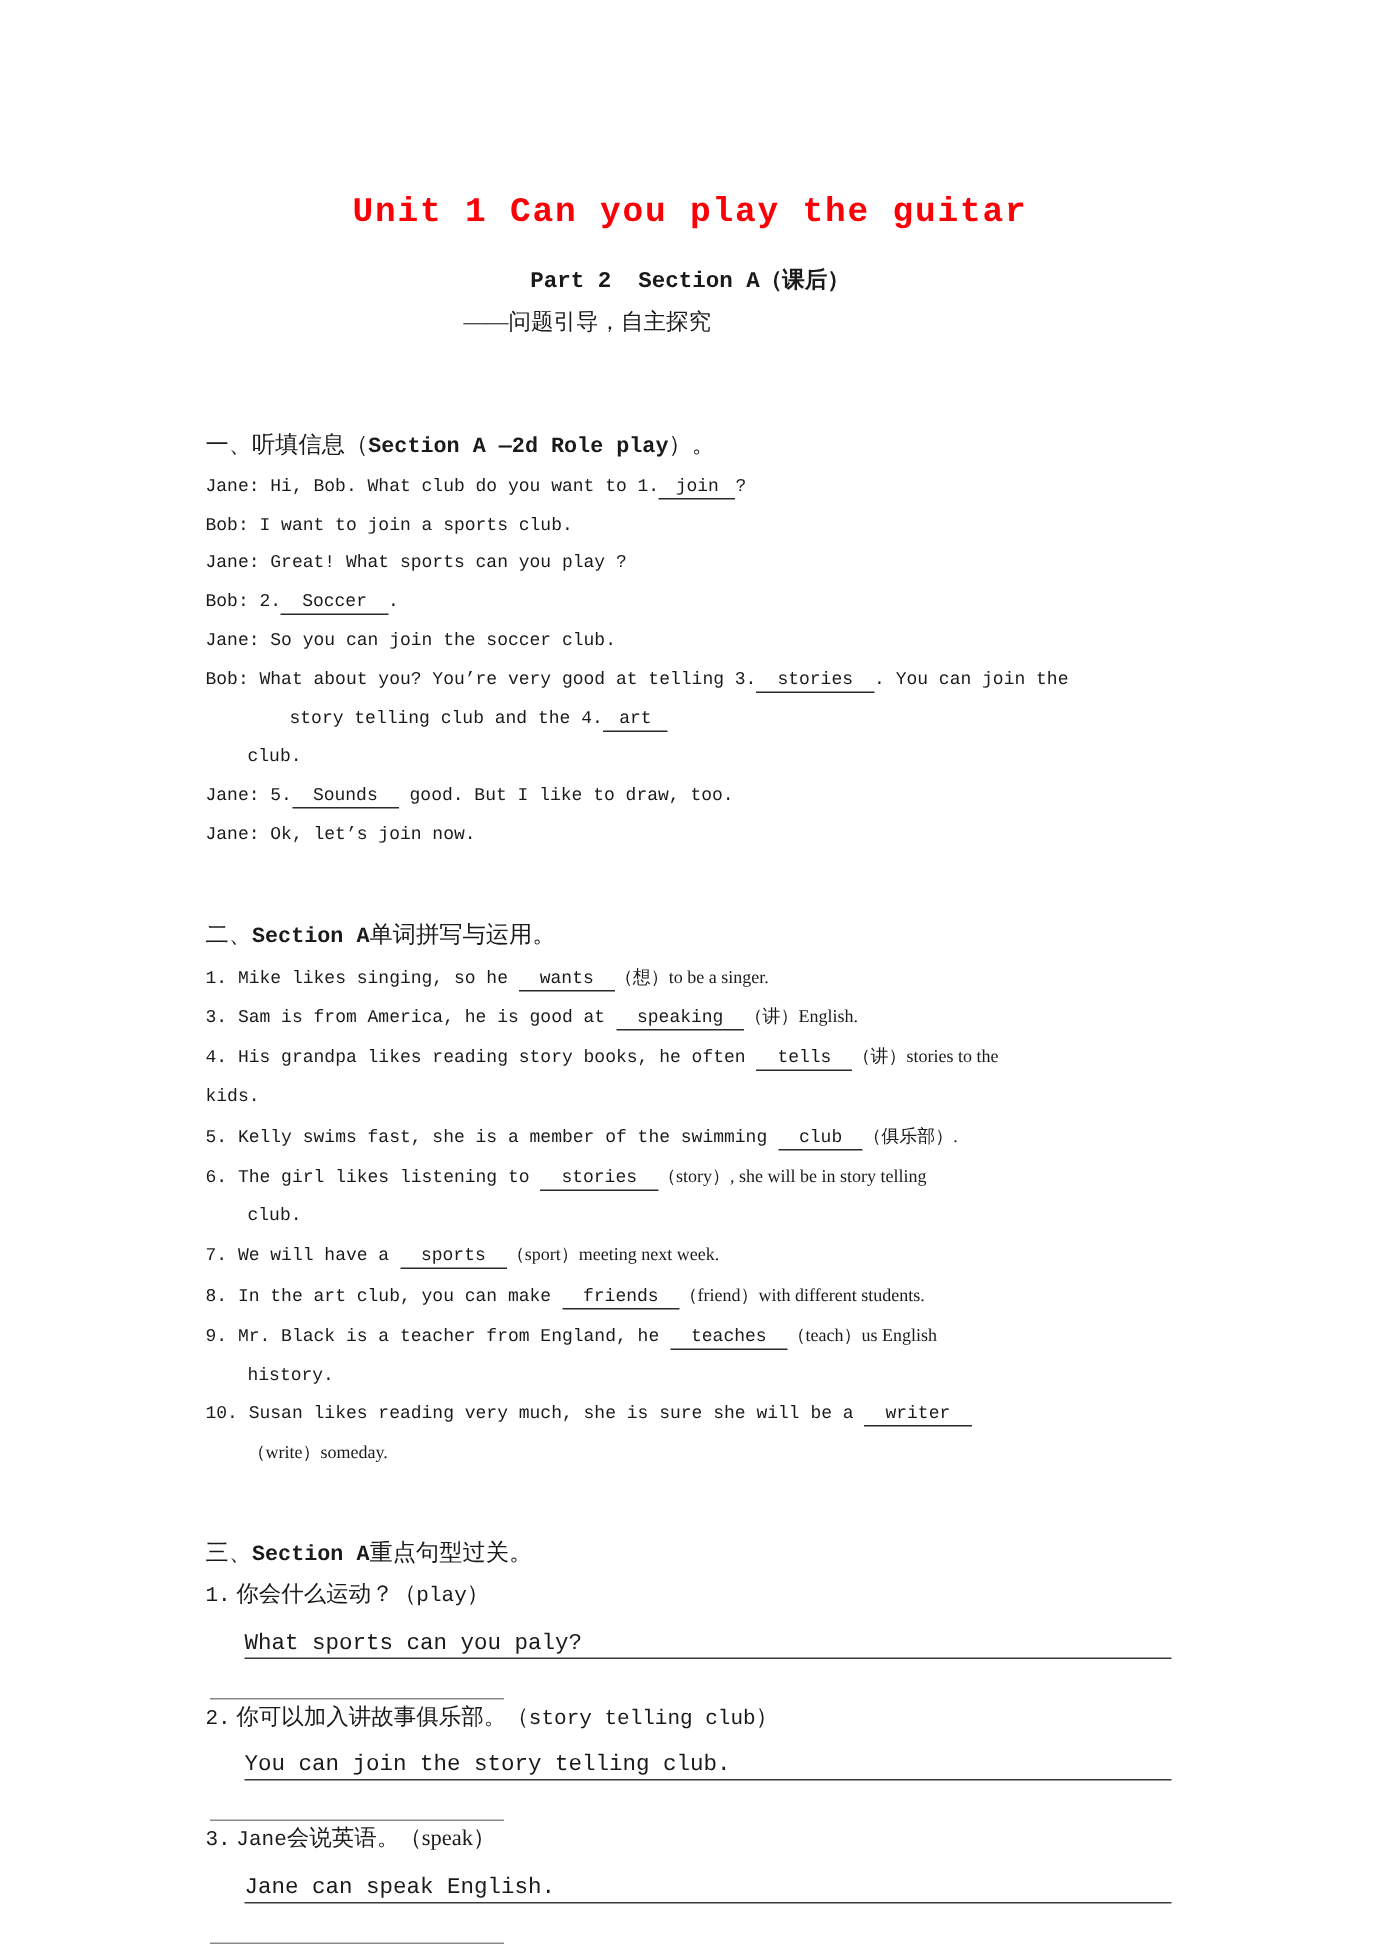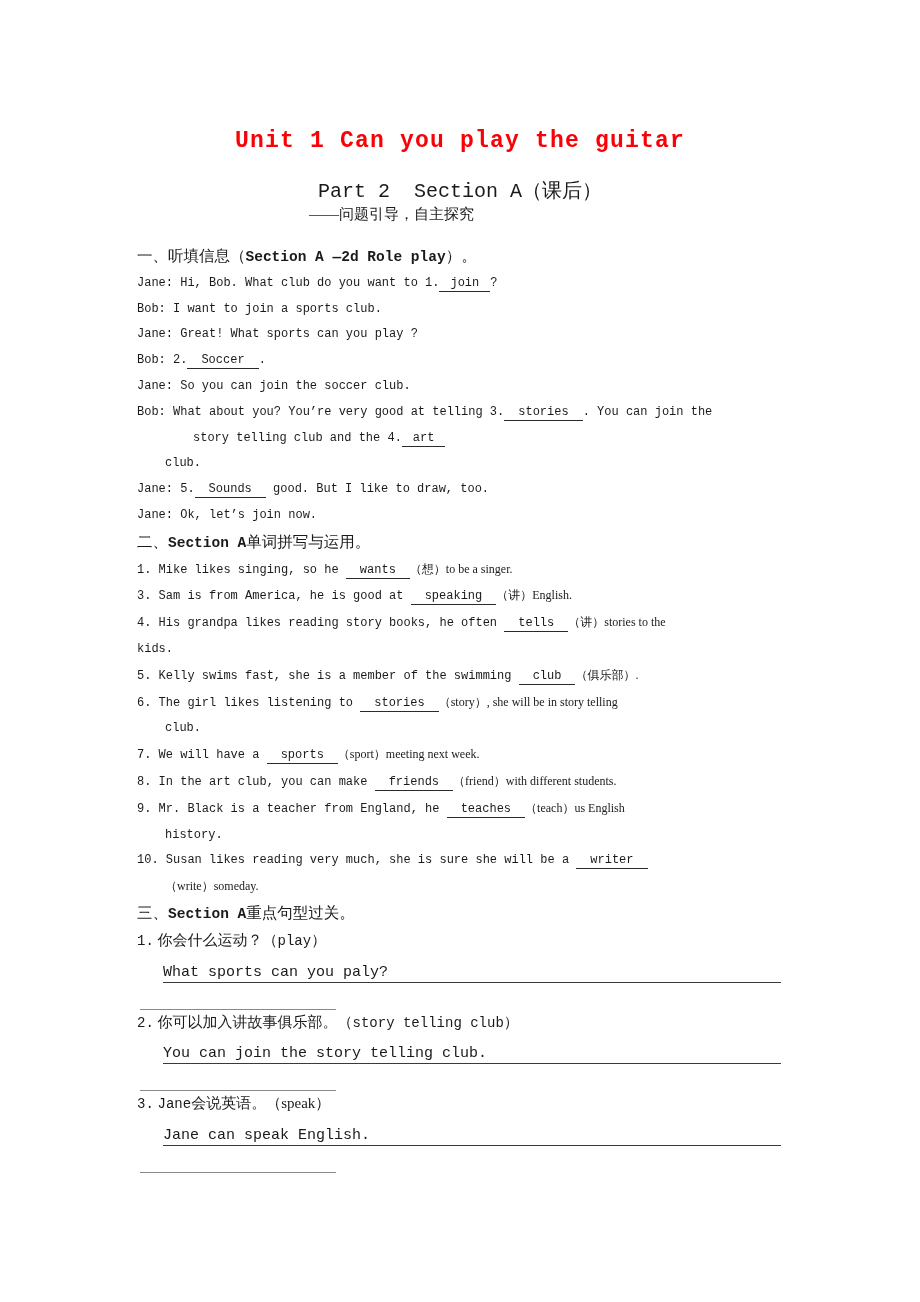--- a/index.html
+++ b/index.html
@@ -34,22 +34,22 @@
     letter-spacing: 1.2px;
     font-weight: bold;
     white-space: pre;
   }
   .subtitle-1 {
     position: absolute;
     left: 0;
     top: 177px;
     width: 920px;
     text-align: center;
-    font-size: 20px;
-    font-weight: normal;
+    font-size: 15px;
+    font-weight: bold;
     white-space: pre;
   }
   .subtitle-2 {
     position: absolute;
     left: 0;
     top: 205px;
     width: 783px;
     text-align: center;
     font-size: 15px;
     font-family: "Liberation Serif", "DejaVu Serif", serif;
@@ -62,20 +62,21 @@
     left: 137px;
     top: 243px;
     width: 672px;
   }
 
   .sec-head {
     font-size: 15.5px;
     line-height: 25.8px;
     white-space: pre;
     font-family: "Liberation Serif", "DejaVu Serif", serif;
+    margin-top: 41px;
   }
   .sec-head .en {
     font-family: "Liberation Mono", "DejaVu Sans Mono", monospace;
     font-weight: bold;
     font-size: 14.5px;
   }
 
   .line {
     font-size: 12px;
     line-height: 25.8px;

